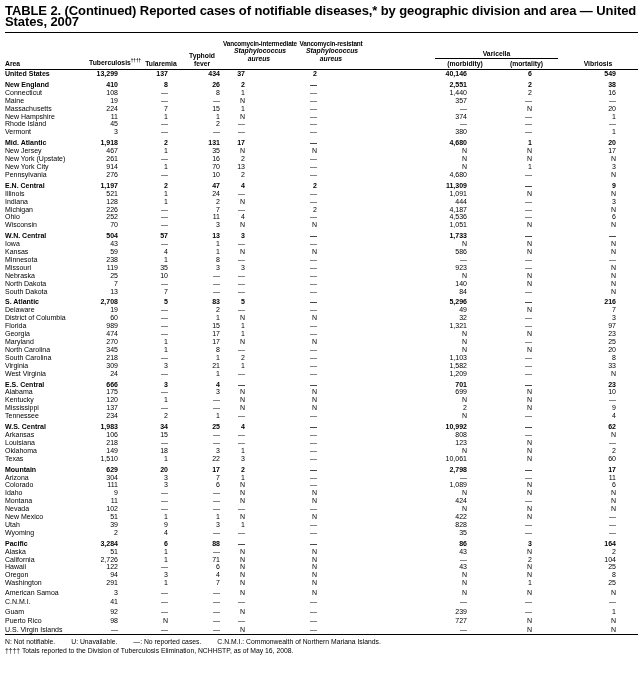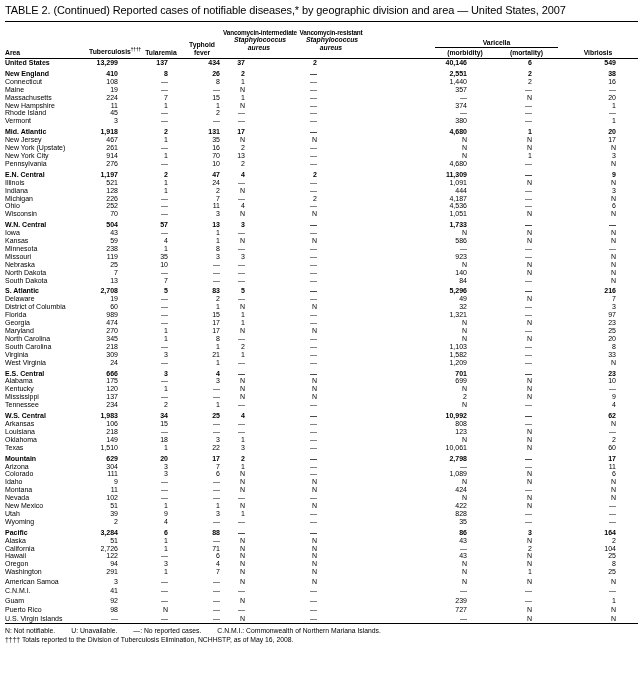--- a/index.html
+++ b/index.html
@@ -2,21 +2,21 @@
 <html><head>
 <meta charset="utf-8">
 <style>
   html,body{margin:0;padding:0;}
   body{
     width:641px;height:677px;background:#ffffff;color:#000000;
     font-family:"Liberation Sans", sans-serif;
     overflow:hidden;
   }
   .page{padding:5px 4px 0 5px;}
-  .title{font-size:11px;font-weight:normal;line-height:11px;margin-bottom:5px;letter-spacing:-0.1px;}
+  .title{font-size:13px;font-weight:bold;line-height:11px;margin-bottom:5px;letter-spacing:-0.1px;}
   table{border-collapse:collapse;table-layout:fixed;width:633px;}
   th{font-size:6.8px;font-weight:bold;line-height:7.4px;padding:0;}
   thead tr.h1 > th{border-top:1px solid #000;}
   thead tr.h1{height:26px;}
   thead tr.h2{height:11px;}
   .th-bottom{vertical-align:bottom;padding-bottom:2px;}
   .th-mid{vertical-align:middle;}
   .th-left{text-align:left;}
   .th-center{text-align:center;}
   .vanc{display:block;white-space:nowrap;font-size:6.4px;letter-spacing:-0.15px;}

